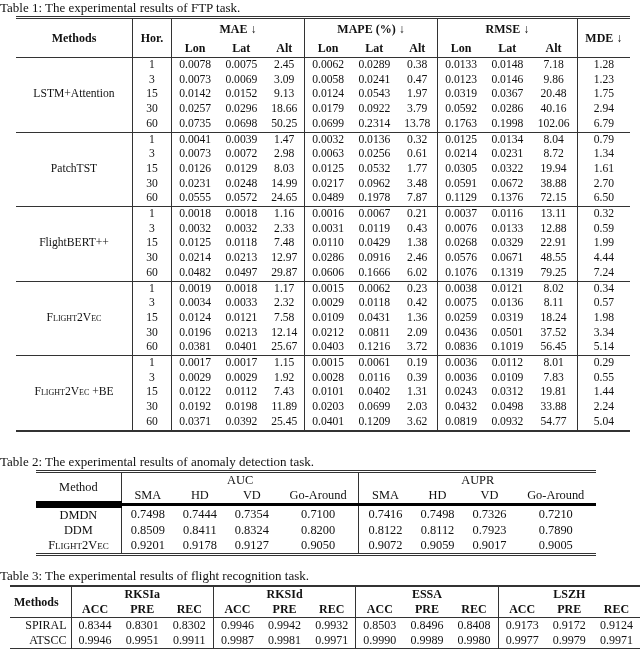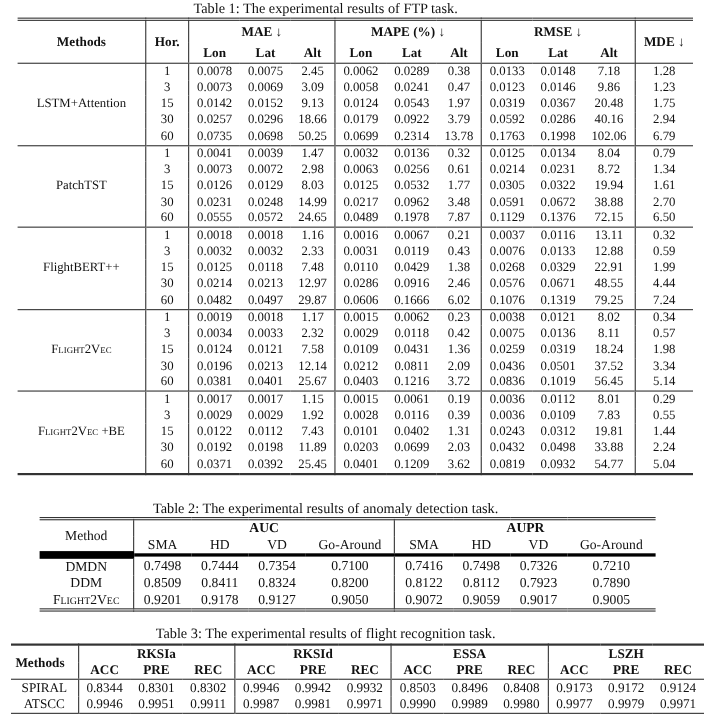--- a/index.html
+++ b/index.html
@@ -1,49 +1,49 @@
 <!DOCTYPE html>
 <html><head>
 <meta charset="utf-8">
 <style>
   html, body { margin:0; padding:0; background:#fff; }
   body { width:640px; height:649px; position:relative; overflow:hidden;
          font-family:"Liberation Serif", "DejaVu Serif", serif; color:#111; }
-  .caption { position:absolute; left:0; width:592px; text-align:center; font-size:13px; }
+  .caption { position:absolute; left:0; width:592px; font-size:13px; }
   table { border-collapse:collapse; position:absolute; font-size:11.6px; }
   td, th { padding:0 4px; text-align:center; white-space:nowrap; font-weight:normal; }
   .b { font-weight:normal; }
   .sc { font-variant:small-caps; }
 
   
   #t1 { left:16px; top:16px; width:614px; border-top:3px double #333; border-bottom:2px solid #333; }
   #t1 th { font-weight:bold; font-size:12px; }
   #t1 td { height:14.7px; line-height:14.7px; }
   #t1 .hdr1 th { height:20px; }
   #t1 .hdr2 th { height:18px; border-bottom:1px solid #333; }
   #t1 .vl { border-left:1px solid #333; }
   #t1 tr.grp-start td { border-top:1px solid #333; }
   #t1 .method { width:108px; }
   #t1 .hor { width:30px; }
 
   
   #t2 { left:36px; top:470px; width:560px; border-top:3px double #333; border-bottom:3px double #333; font-size:12.4px; }
   #t2 th { font-weight:normal; }
-  #t2 .gh { font-weight:bold; }
+  #t2 .gh { font-weight:normal; }
   #t2 td, #t2 th { height:15px; line-height:15px; }
   #t2 .vl { border-left:1px solid #333; }
   #t2 .hdr2 th { border-bottom:3px solid #000000;margin-top:44px; }
 
   
   #t3 { left:10px; top:585px; width:630px; border-top:2px solid #333; border-bottom:1px solid #333; font-size:12px; }
   #t3 th { font-weight:bold; }
   #t3 td, #t3 th { height:15px; line-height:15px; }
   #t3 .vl { border-left:1px solid #333; }
   #t3 .hdr2 th { border-bottom:1px solid #333; }
-  #t3 td.m { text-align:center; }
+  #t3 td.m { text-align:right; }
 </style>
 </head>
 <body>
 
 <div class="caption" style="top:0px;">Table 1: The experimental results of FTP task.</div>
 <table id="t1">
   <thead>
     <tr class="hdr1">
       <th rowspan="2" class="method">Methods</th>
       <th rowspan="2" class="hor vl" style="border-bottom:1px solid #333;">Hor.</th>

